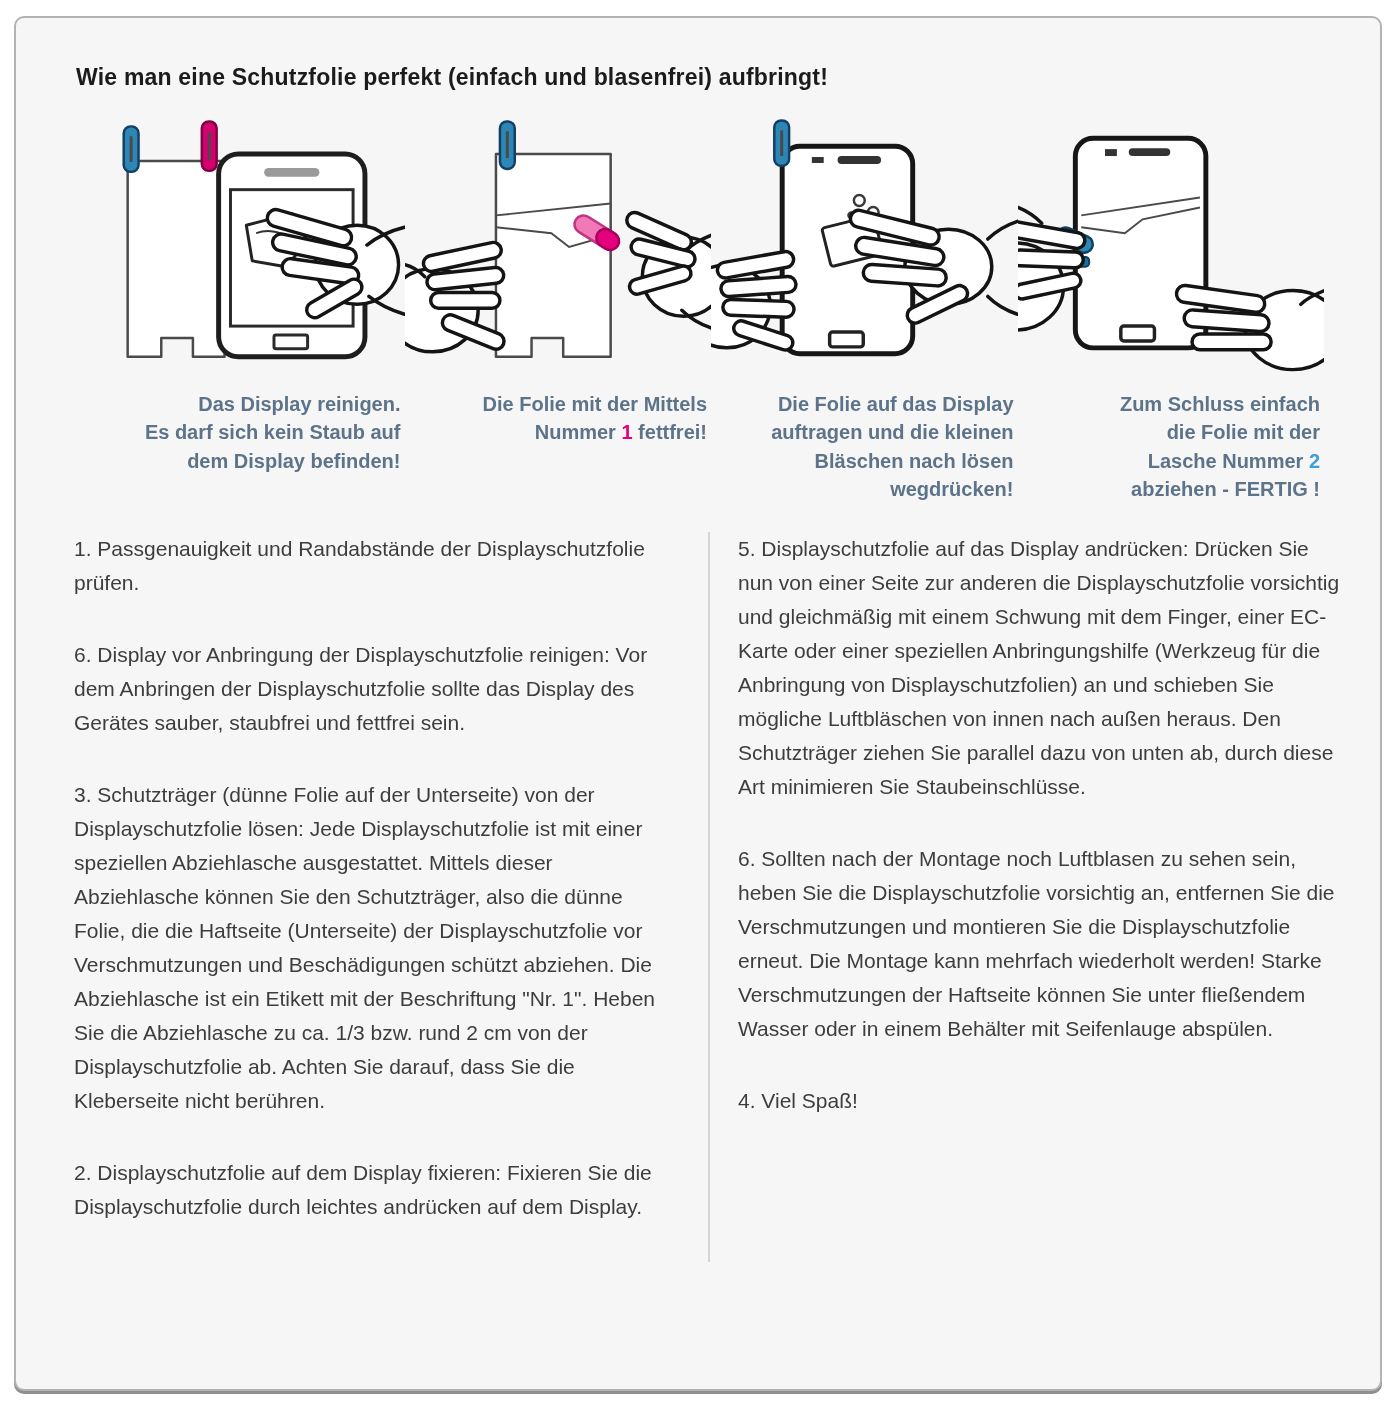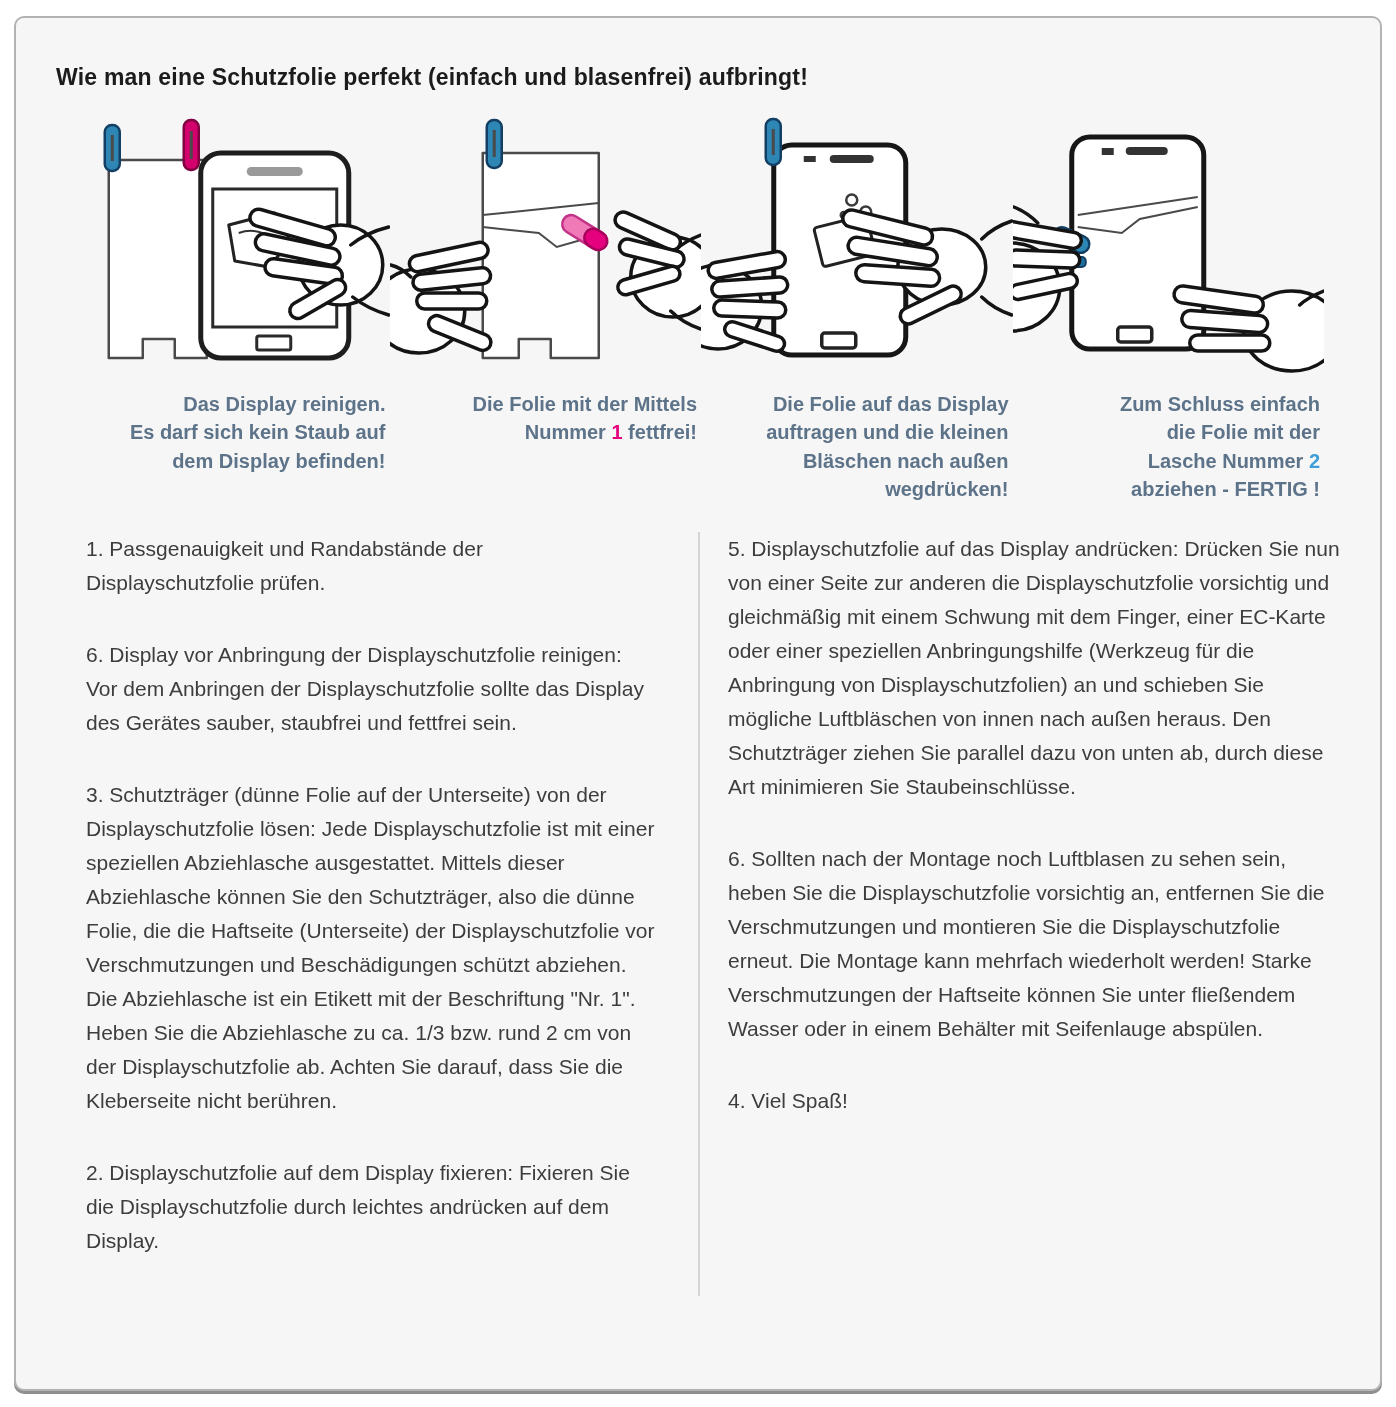--- a/index.html
+++ b/index.html
@@ -11,20 +11,21 @@
   }
   .card{
     box-sizing:border-box;
     margin:16px 14px;
     width:1368px;
     height:1375px;
     background:#f6f6f6;
     border:2px solid #b3b3b3;
     border-radius:10px;
     box-shadow:0 3px 0 #8f8f8f;
+    padding-left:20px;
   }
   .title{
     margin:0;
     padding:46px 40px 6px 40px;
     font-size:23px;
     font-weight:bold;
     color:#1b1b1b;
     letter-spacing:0.2px;
   }
   .panels{
@@ -44,21 +45,21 @@
     text-align:right;
   }
   .num-pink{ color:#e5007d; }
   .num-blue{ color:#3d9ed8; }
   .instructions{
     display:grid;
     grid-template-columns:1fr 1fr;
     margin-top:28px;
   }
   .col{ box-sizing:border-box; }
-  .col.left{ padding:0 42px 0 38px;margin-left:32px; }
+  .col.left{ padding:0 42px 0 38px; }
   .col.right{ padding:0 40px 0 28px; border-left:2px solid #d5d5d5; }
   .col p{
     margin:0 0 38px 0;
     font-size:21px;
     line-height:1.62;
     color:#3d3d3d;
   }
   
   .art line, .art path.ln{ stroke:#4a4a4a; fill:none; }
 </style>
@@ -174,21 +175,21 @@
           <rect x="140" y="104" width="92" height="17" rx="8.5" transform="rotate(14 186 112)"></rect>
           <rect x="146" y="128" width="90" height="17" rx="8.5" transform="rotate(9 191 136)"></rect>
           <rect x="154" y="152" width="84" height="17" rx="8.5" transform="rotate(4 196 160)"></rect>
           <rect x="196" y="182" width="66" height="16" rx="8" transform="rotate(-26 229 190)"></rect>
           <path d="M310 106 C298 110 288 116 280 124" fill="none"></path>
           <path d="M310 200 C298 196 288 190 280 182" fill="none"></path>
         </g>
       </svg>
       <div class="caption"><span>Die Folie  auf das Display
 auftragen und die kleinen
-Bläschen nach außen
+Bläschen nach lösen
 wegdrücken!</span></div>
     </div>
 
     <div class="panel">
       <svg class="art" width="100%" height="265" viewBox="0 0 310 265">
 
         <rect x="58" y="22" width="132" height="212" rx="18" fill="#ffffff" stroke="#161616" stroke-width="5"></rect>
         <rect x="112" y="32" width="42" height="8" rx="4" fill="#333333"></rect>
         <rect x="88" y="33" width="12" height="7" fill="#333333"></rect>
         <rect x="104" y="212" width="34" height="15" rx="3" fill="none" stroke="#222222" stroke-width="3.5"></rect>

